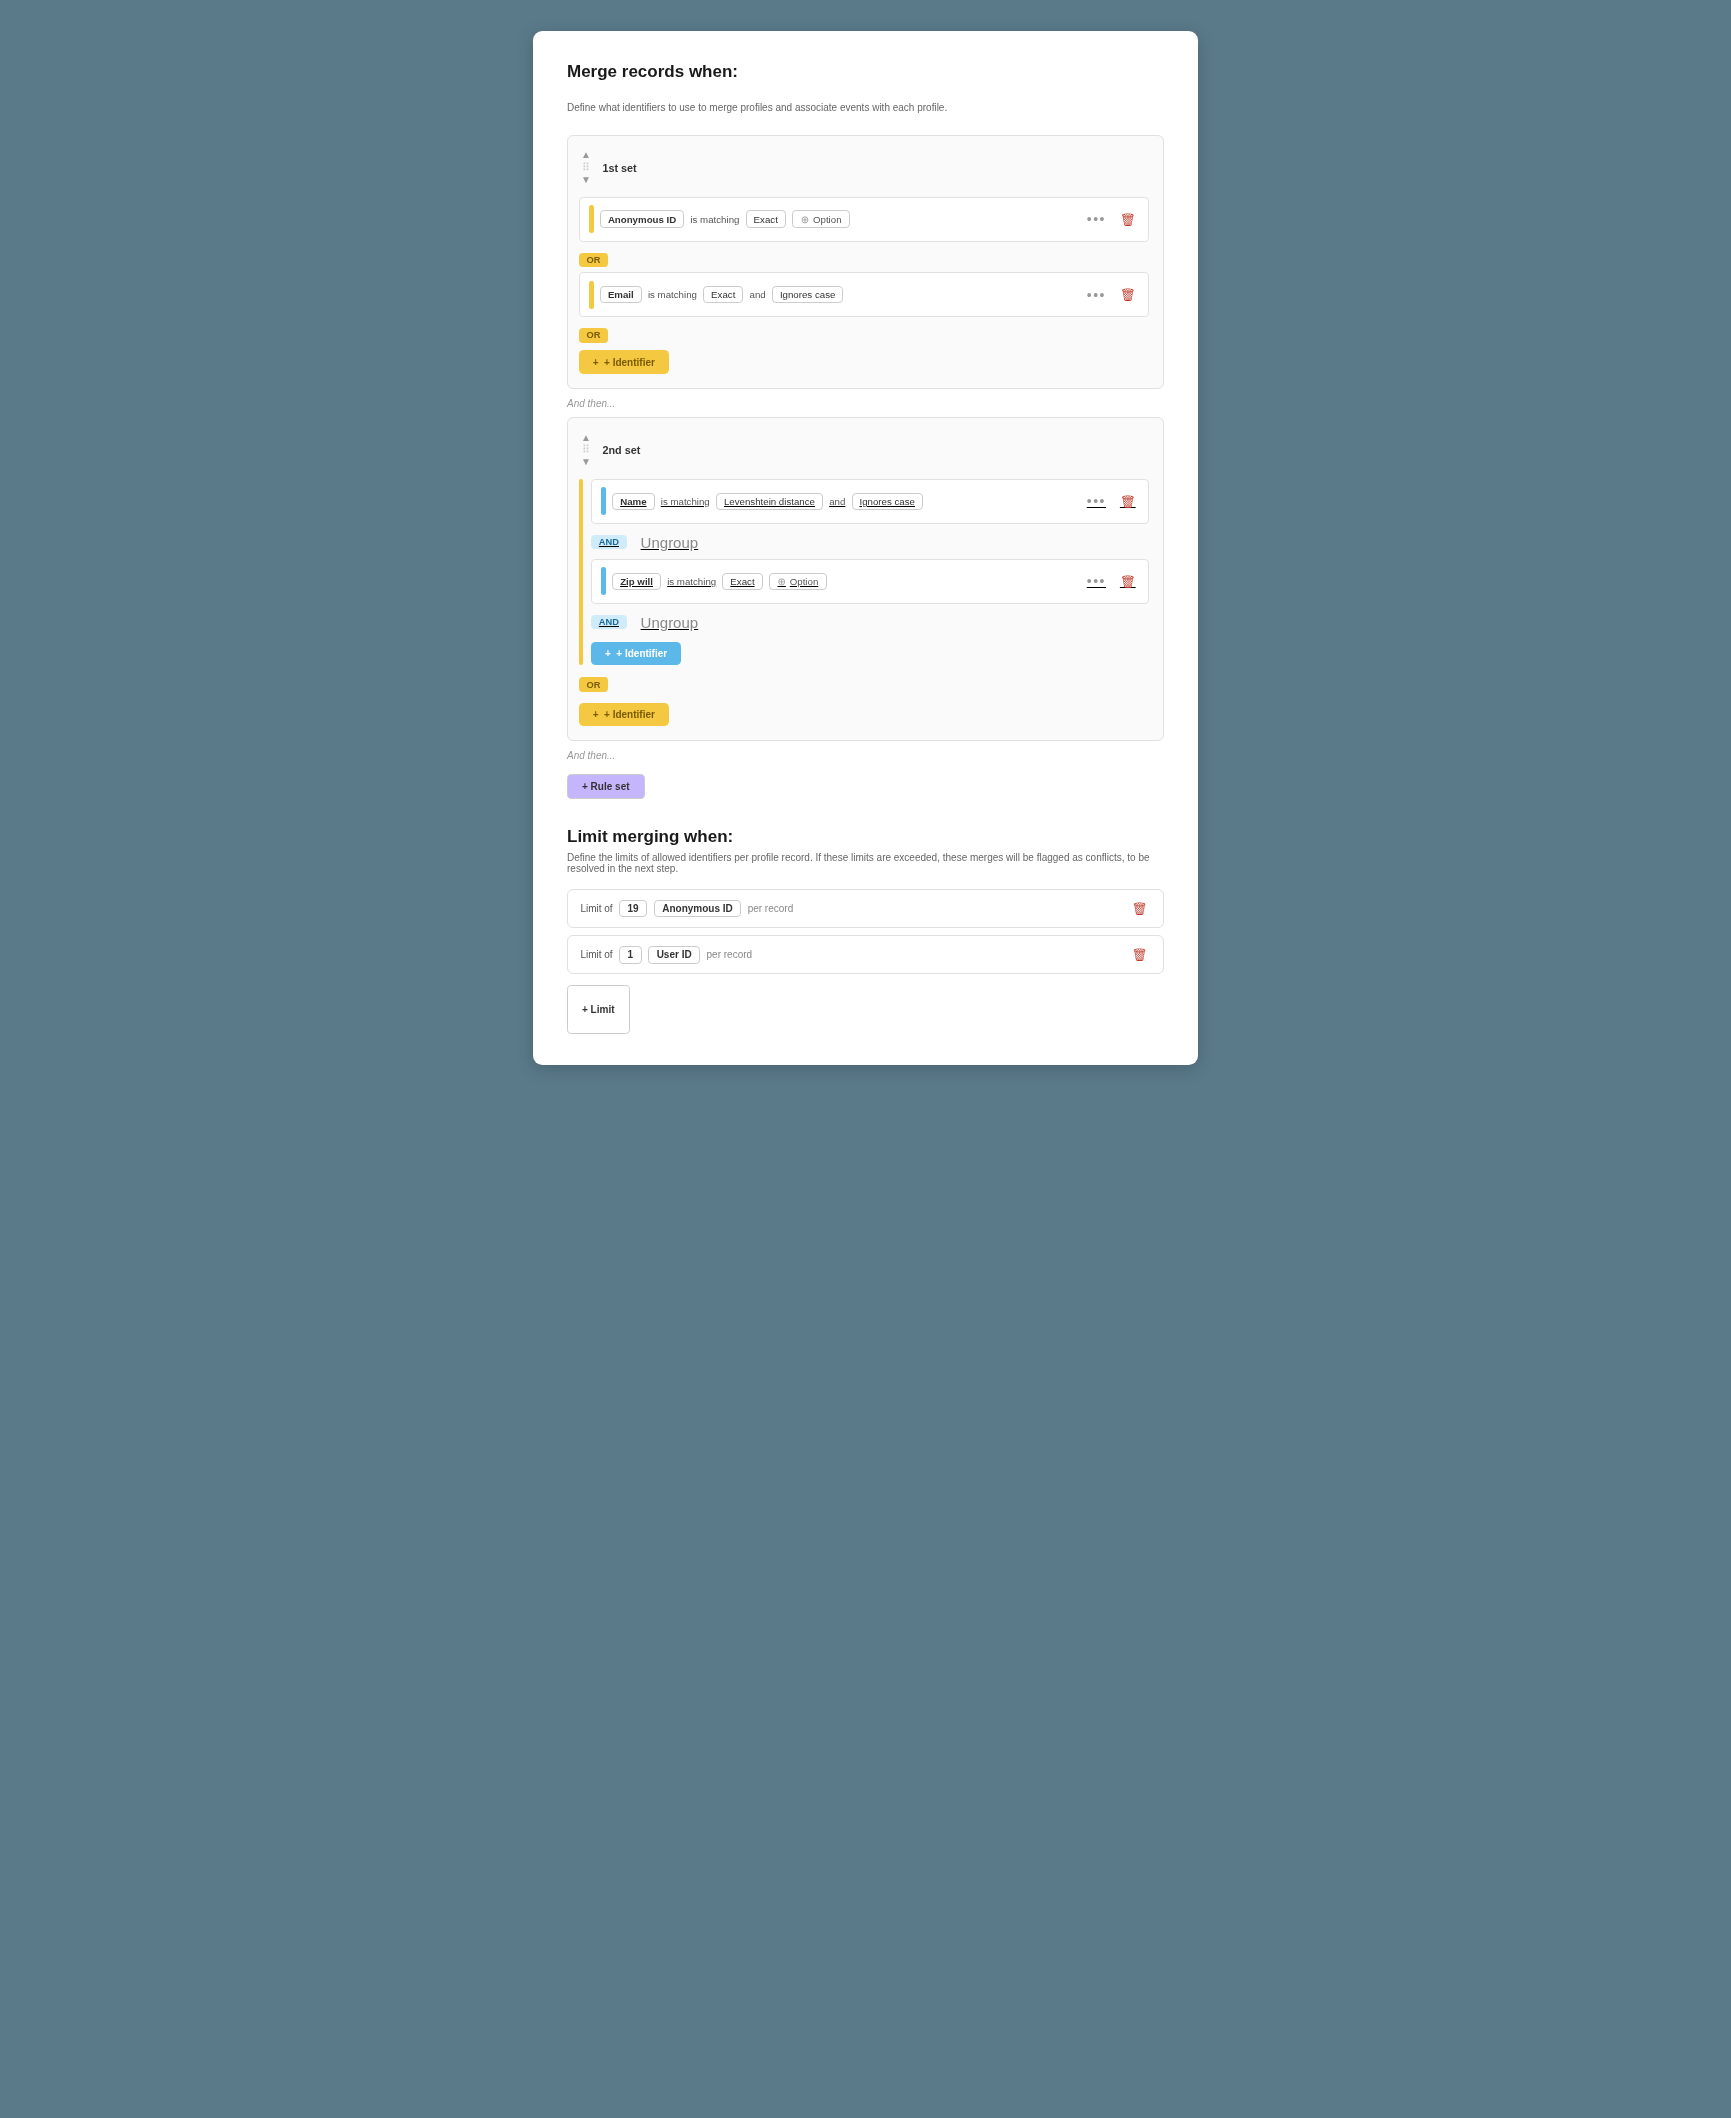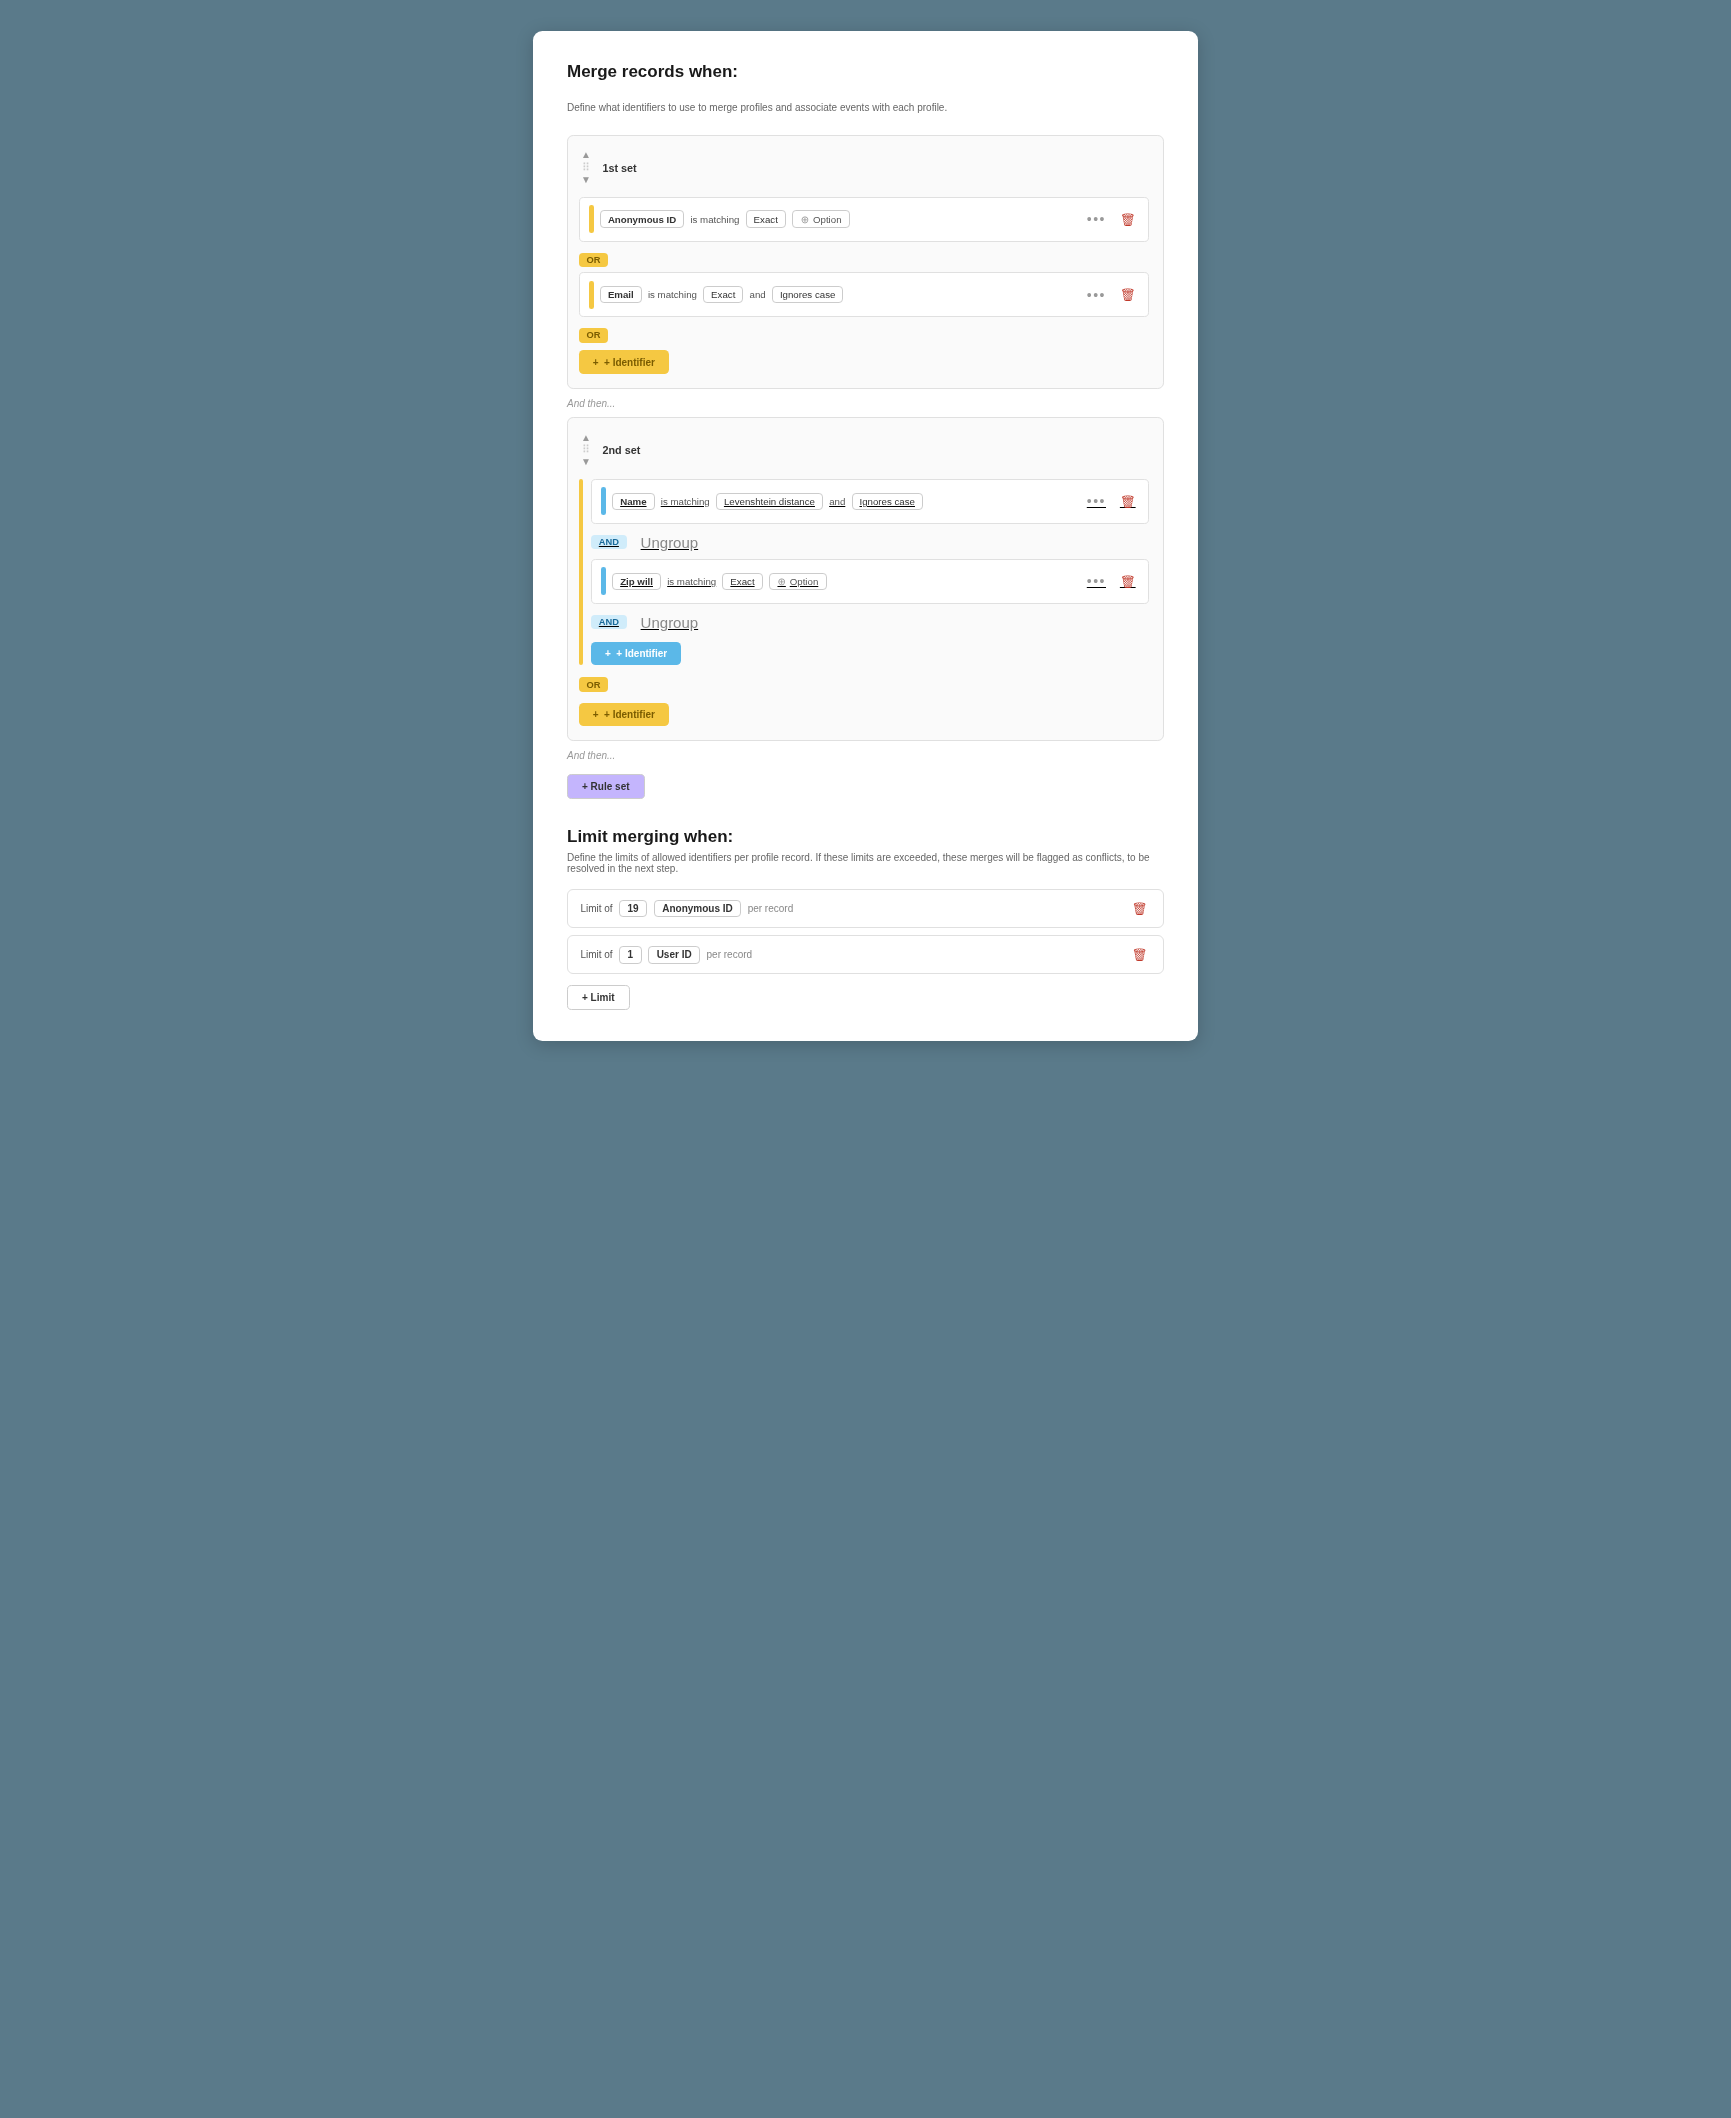--- a/index.html
+++ b/index.html
@@ -229,21 +229,21 @@
     }
     .limit-row .delete-btn { margin-left: auto; }
     .add-limit-btn {
       display: inline-flex;
       align-items: center;
       gap: 5.4px;
       background: #fff;
       color: #333;
       border: 1.2px solid #ccc;
       border-radius: 4.6px;
-      padding: 6px 14px;
+      padding: 18px 14px;
       font-size: 10px;
       font-weight: 600;
       cursor: pointer;
       margin-top: 3.1px;
     }
     .controls-col {
       display: flex;
       flex-direction: column;
       align-items: center;
       margin-right: 1.5px;

